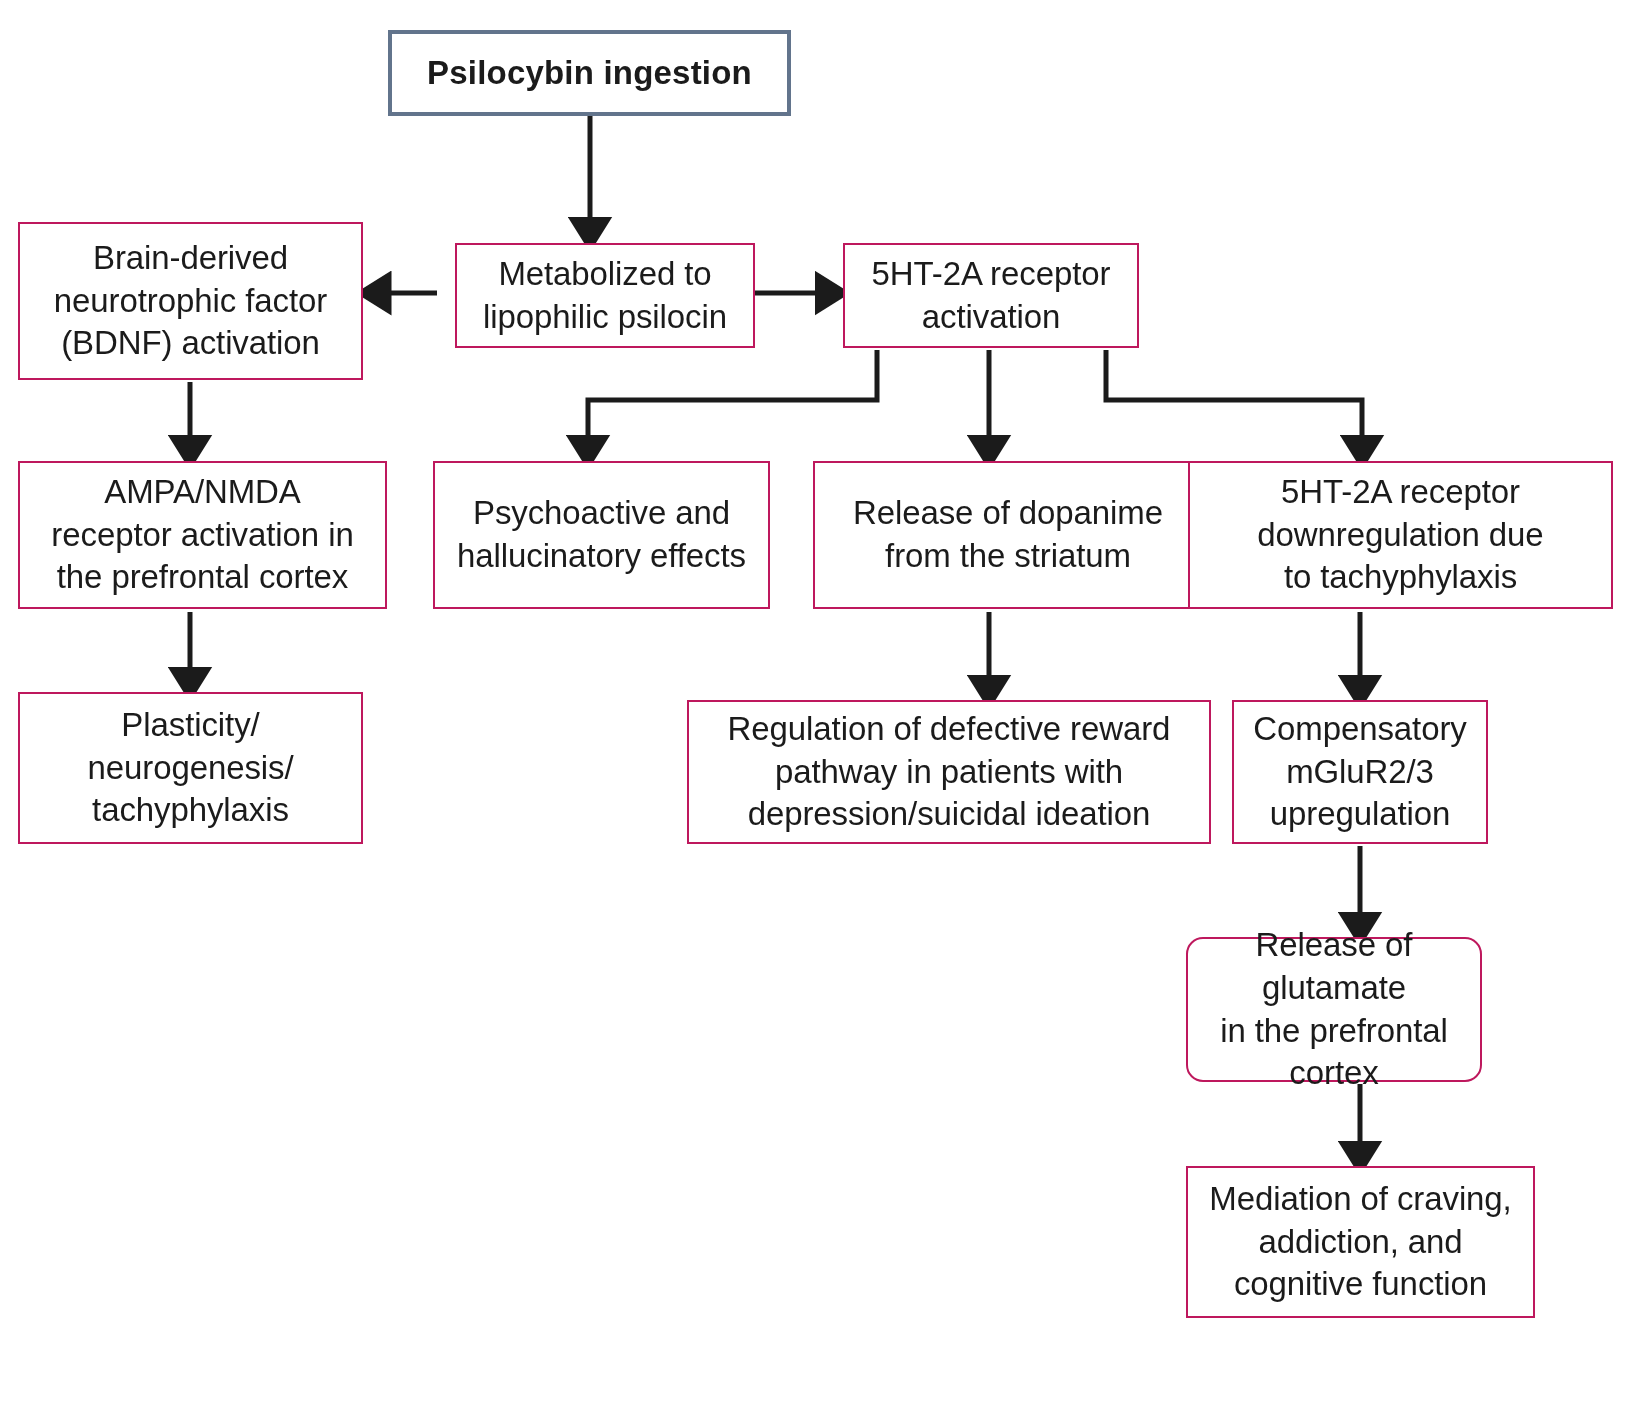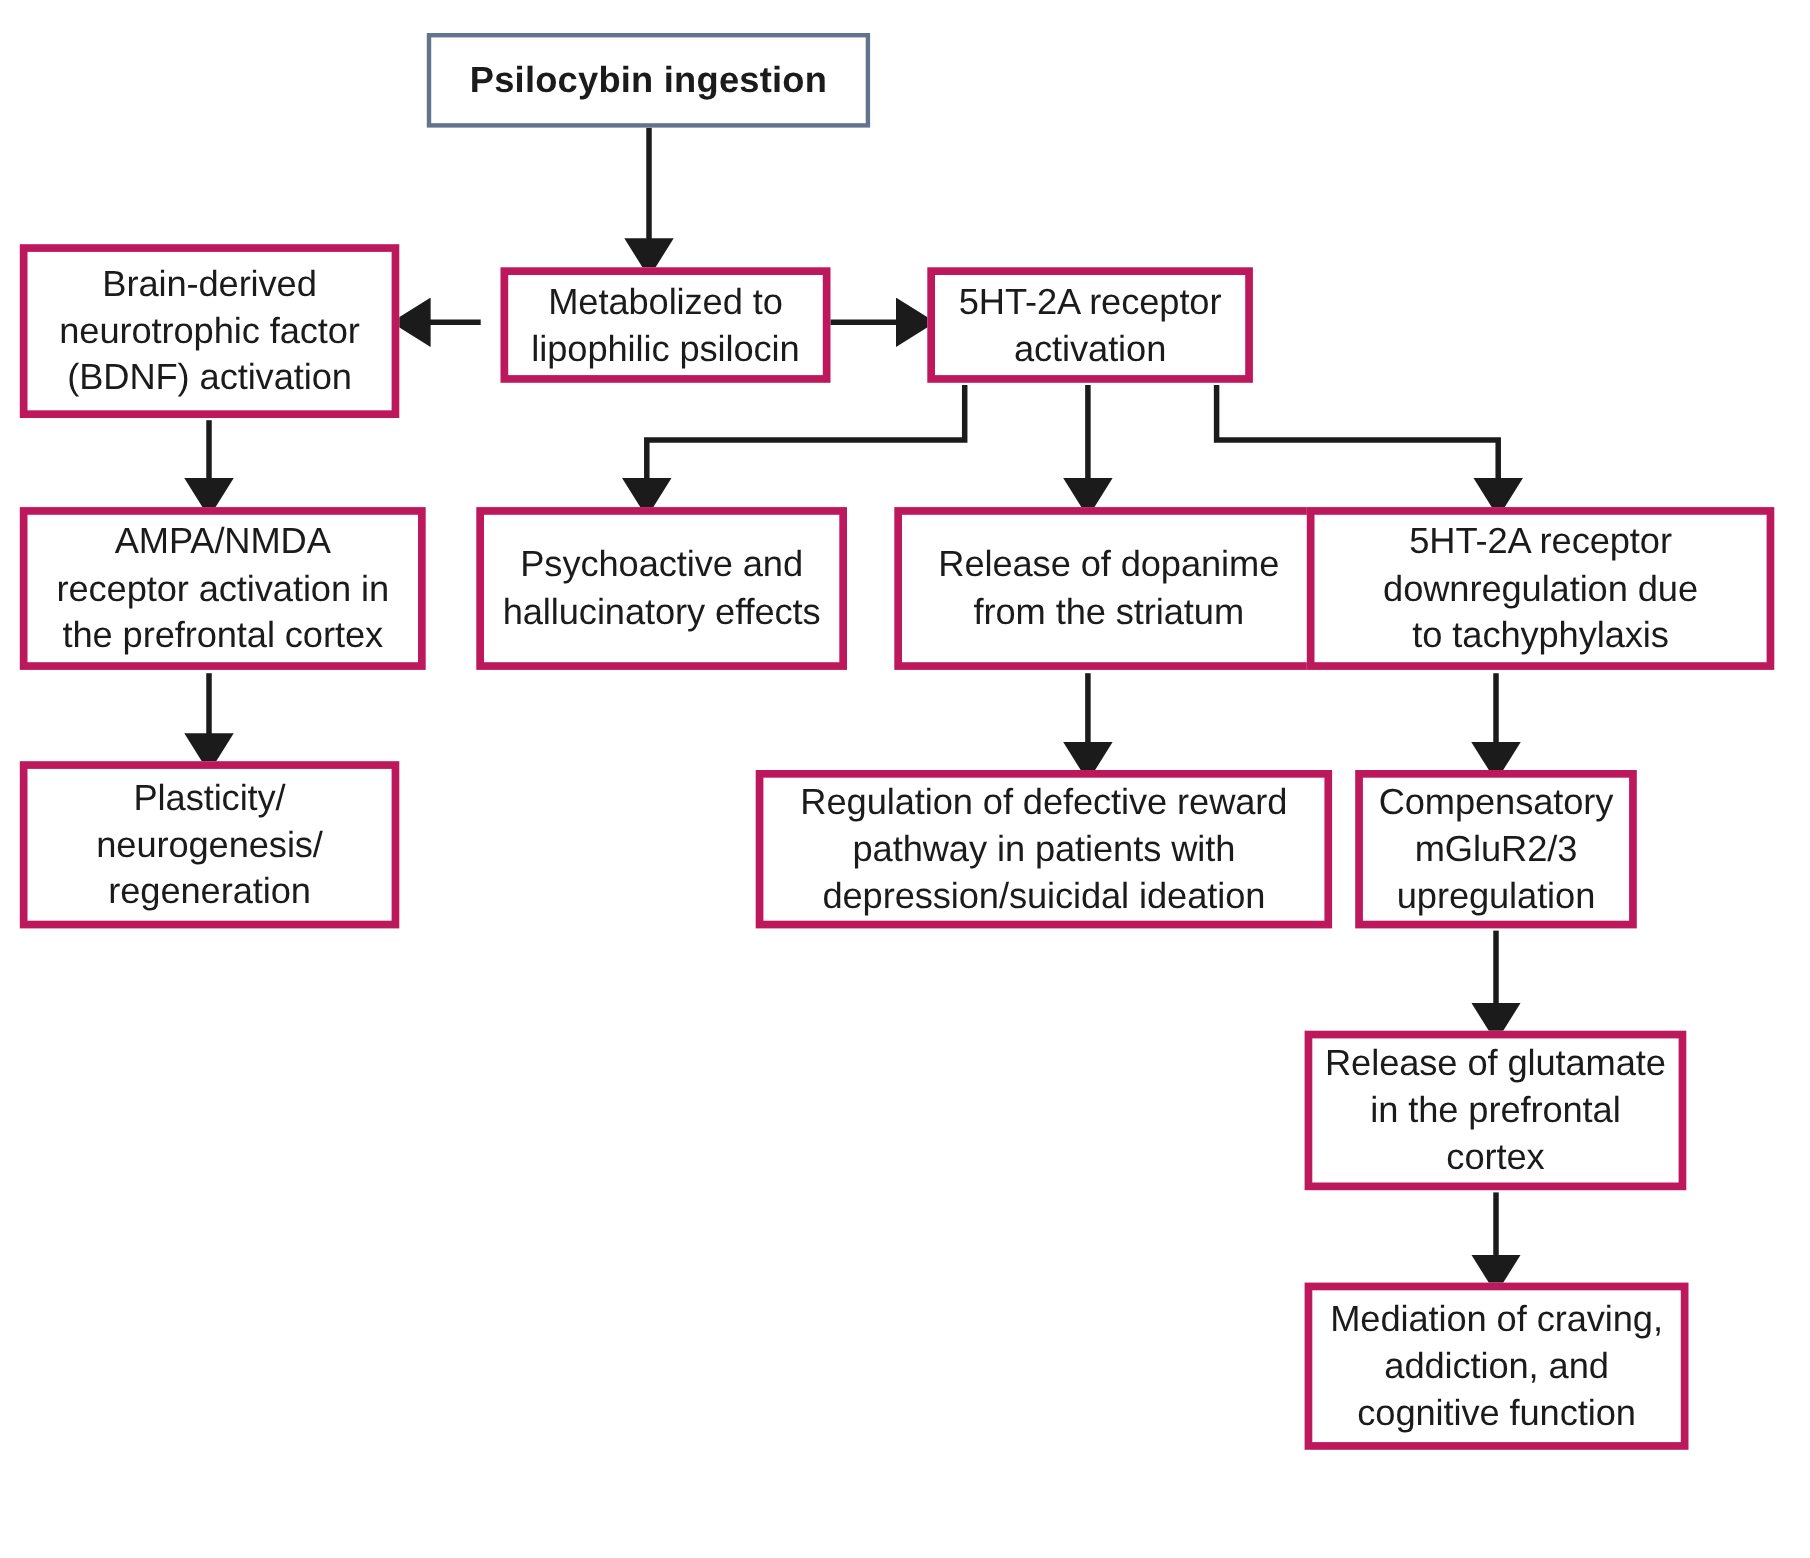--- a/index.html
+++ b/index.html
@@ -23,21 +23,21 @@
     left: 0;
     top: 0;
     width: 1645px;
     height: 1416px;
     pointer-events: none;
   }
   .node {
     position: absolute;
     box-sizing: border-box;
     background: #ffffff;
-    border: 7px solid #be185d;
+    border: 2px solid #be185d;
     display: flex;
     align-items: center;
     justify-content: center;
     text-align: center;
     color: #1b1b1b;
     font-size: 33px;
     line-height: 1.30;
     letter-spacing: -0.1px;
     padding: 4px 8px;
   }
@@ -108,33 +108,33 @@
 from the striatum</span>
       </div>
       <div class="node" style="left: 1188px; top: 461px; width: 425px; height: 148px;">
         <span class="node-text">5HT-2A receptor
 downregulation due
 to tachyphylaxis</span>
       </div>
       <div class="node" style="left: 18px; top: 692px; width: 345px; height: 152px;">
         <span class="node-text">Plasticity/
 neurogenesis/
-regeneration</span>
+tachyphylaxis</span>
       </div>
       <div class="node" style="left: 687px; top: 700px; width: 524px; height: 144px;">
         <span class="node-text">Regulation of defective reward
 pathway in patients with
 depression/suicidal ideation</span>
       </div>
       <div class="node" style="left: 1232px; top: 700px; width: 256px; height: 144px; text-align: center;">
         <span class="node-text">Compensatory
 mGluR2/3
 upregulation</span>
       </div>
-      <div class="node" style="left: 1186px; top: 937px; width: 347px; height: 145px;">
+      <div class="node" style="left: 1186px; top: 937px; width: 296px; height: 145px; border-radius: 17px;">
         <span class="node-text">Release of glutamate
 in the prefrontal
 cortex</span>
       </div>
       <div class="node" style="left: 1186px; top: 1166px; width: 349px; height: 152px;">
         <span class="node-text">Mediation of craving,
 addiction, and
 cognitive function</span>
       </div>
     </div>

